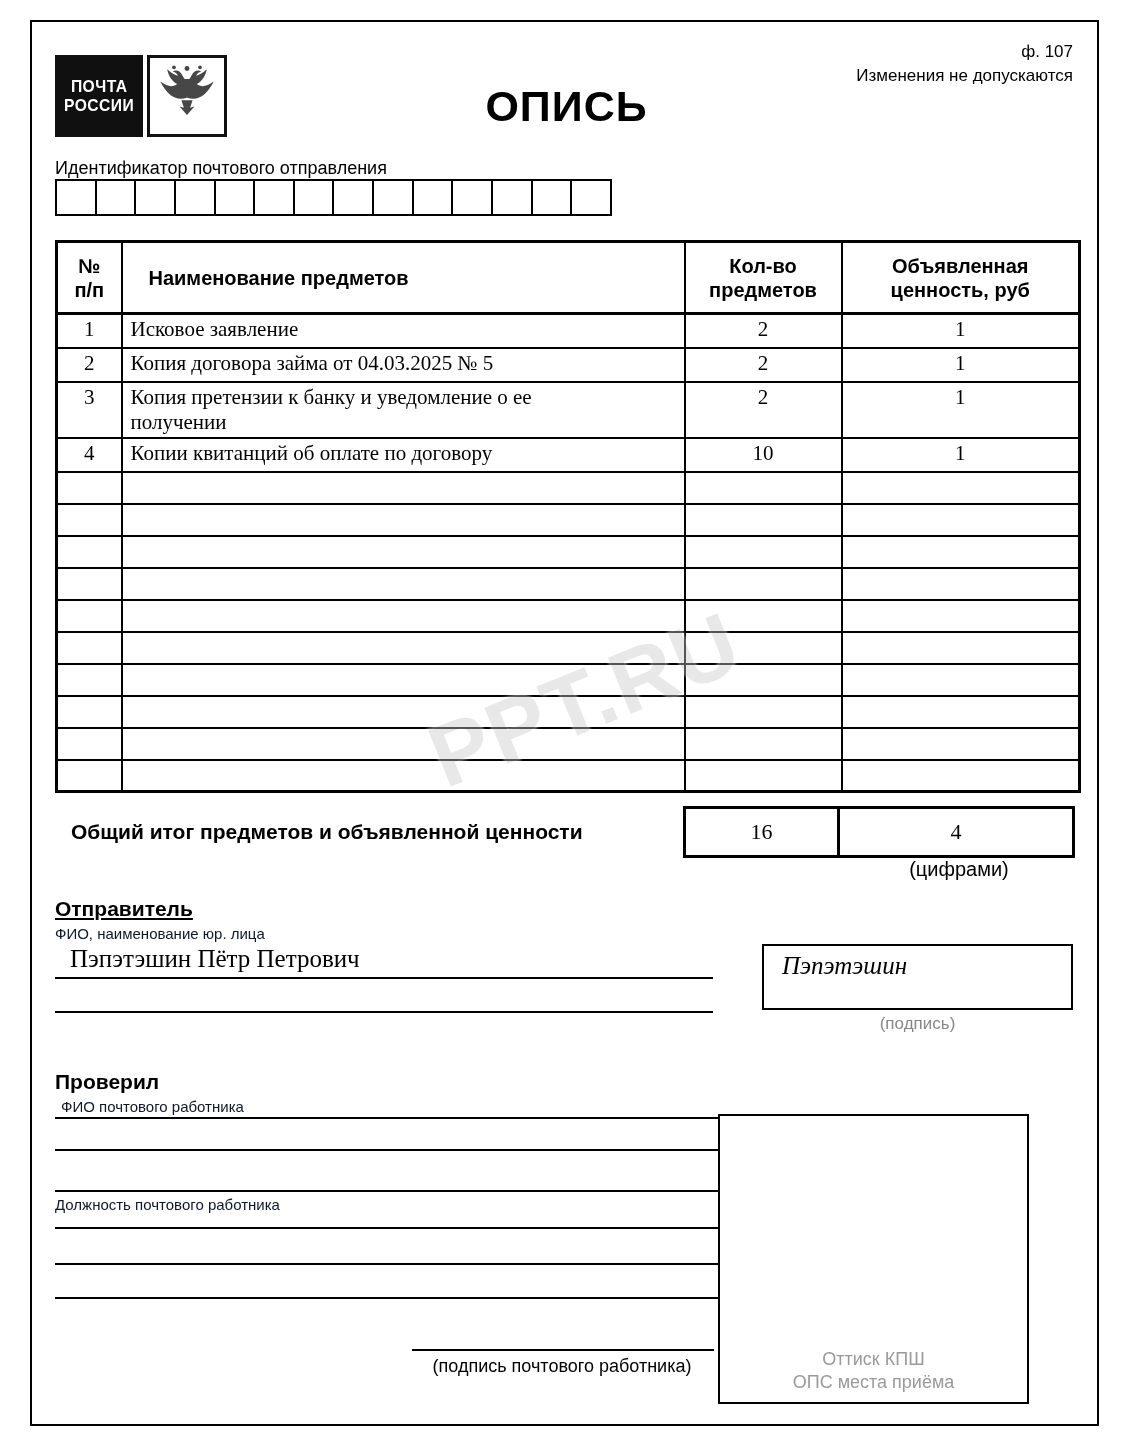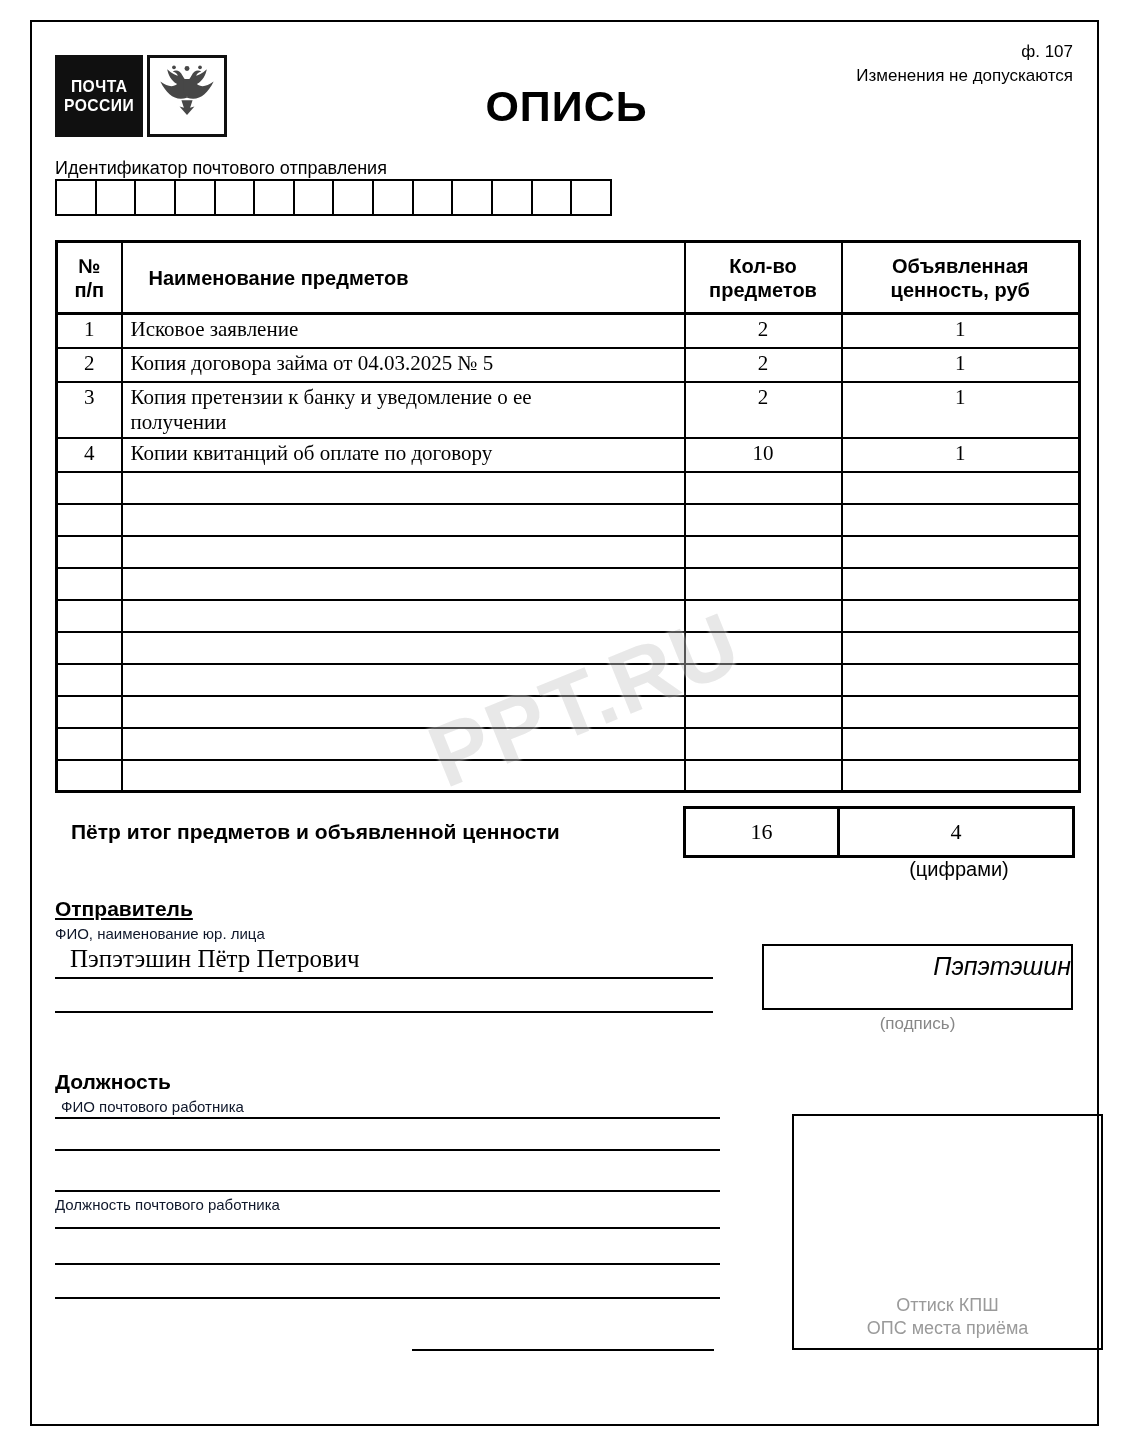--- a/index.html
+++ b/index.html
@@ -72,29 +72,29 @@
   .sec-label{font-size:21px;font-weight:bold;}
   .sub-label{font-size:15px;color:#0f172a;}
   .sender-label{left:55px;top:897px;text-decoration:underline;}
   .sender-sublabel{left:55px;top:925px;}
   .sender-name{left:70px;top:945px;font-family:"Liberation Serif",serif;font-size:25px;}
   .hline{border-top:2px solid #000;height:0;}
   .sig-box{
     left:762px;top:944px;width:311px;height:66px;border:2px solid #000;box-sizing:border-box;
     padding:6px 0 0 18px;
   }
-  .sig-text{font-family:Liberation Sans, sans-serif;font-style:italic;font-size:25px;text-align:right;}
+  .sig-text{font-family:Liberation Serif, serif;font-style:italic;font-size:25px;}
   .sig-caption{left:762px;top:1014px;width:311px;text-align:center;font-size:17px;color:#878787;}
   
   .checker-label{left:55px;top:1070px;}
   .checker-sub1{left:61px;top:1098px;text-align:right;}
   .checker-sub2{left:55px;top:1196px;}
   .worker-caption{left:382px;top:1356px;width:360px;text-align:center;font-size:18px;}
   .stamp-box{
-    left:792px;top:1114px;width:311px;height:236px;border:2px solid #000;box-sizing:border-box;
+    left:718px;top:1114px;width:311px;height:290px;border:2px solid #000;box-sizing:border-box;
     display:flex;flex-direction:column;justify-content:flex-end;align-items:center;padding-bottom:8px;
   }
   .stamp-text{font-size:18px;color:#9a9a9a;text-align:center;line-height:23px;}
   
   .watermark{
     left:375px;top:610px;width:420px;height:180px;display:flex;align-items:center;justify-content:center;
     transform:rotate(-22deg);font-size:88px;font-weight:bold;letter-spacing:2px;
     color:#c9c9c9;opacity:.42;z-index:5;pointer-events:none;
     text-shadow:2px 2px 3px #fff,-2px -2px 3px #fff;
   }
@@ -254,45 +254,46 @@
         <tr class="empty-row">
           <td class="c-num"></td>
           <td class="c-name"></td>
           <td class="c-qty"></td>
           <td class="c-val"></td>
         </tr>
       </tbody>
   </table>
 
   <div class="abs total-bar">
-    <div class="total-label">Пётр итог предметов и объявленной ценности</div>
+    <div class="total-label">Общий итог предметов и объявленной ценности</div>
     <div class="total-cell total-qty">16</div>
     <div class="total-cell total-val">4</div>
   </div>
   <div class="abs digits-note">(цифрами)</div>
 
   <div class="abs sec-label sender-label">Отправитель</div>
   <div class="abs sub-label sender-sublabel">ФИО, наименование юр. лица</div>
   <div class="abs sender-name">Пэпэтэшин Пётр Петрович</div>
   <div class="abs hline" style="left:55px;top:977px;width:658px;"></div>
   <div class="abs hline" style="left:55px;top:1011px;width:658px;"></div>
   <div class="abs sig-box">
     <div class="sig-text">Пэпэтэшин</div>
   </div>
   <div class="abs sig-caption">(подпись)</div>
 
-  <div class="abs sec-label checker-label">Должность</div>
+  <div class="abs sec-label checker-label">Проверил</div>
   <div class="abs sub-label checker-sub1">ФИО почтового работника</div>
   <div class="abs hline" style="left:55px;top:1117px;width:665px;"></div>
   <div class="abs hline" style="left:55px;top:1149px;width:665px;"></div>
   <div class="abs hline" style="left:55px;top:1190px;width:665px;"></div>
   <div class="abs sub-label checker-sub2">Должность почтового работника</div>
   <div class="abs hline" style="left:55px;top:1227px;width:665px;"></div>
   <div class="abs hline" style="left:55px;top:1263px;width:665px;"></div>
   <div class="abs hline" style="left:55px;top:1297px;width:665px;"></div>
   <div class="abs hline" style="left:412px;top:1349px;width:302px;"></div>
+  <div class="abs worker-caption">(подпись почтового работника)</div>
   <div class="abs stamp-box">
     <div class="stamp-text">Оттиск КПШ</div>
     <div class="stamp-text">ОПС места приёма</div>
   </div>
 
   <div class="abs watermark">PPT.RU</div>
 </div>
 
 </body></html>

